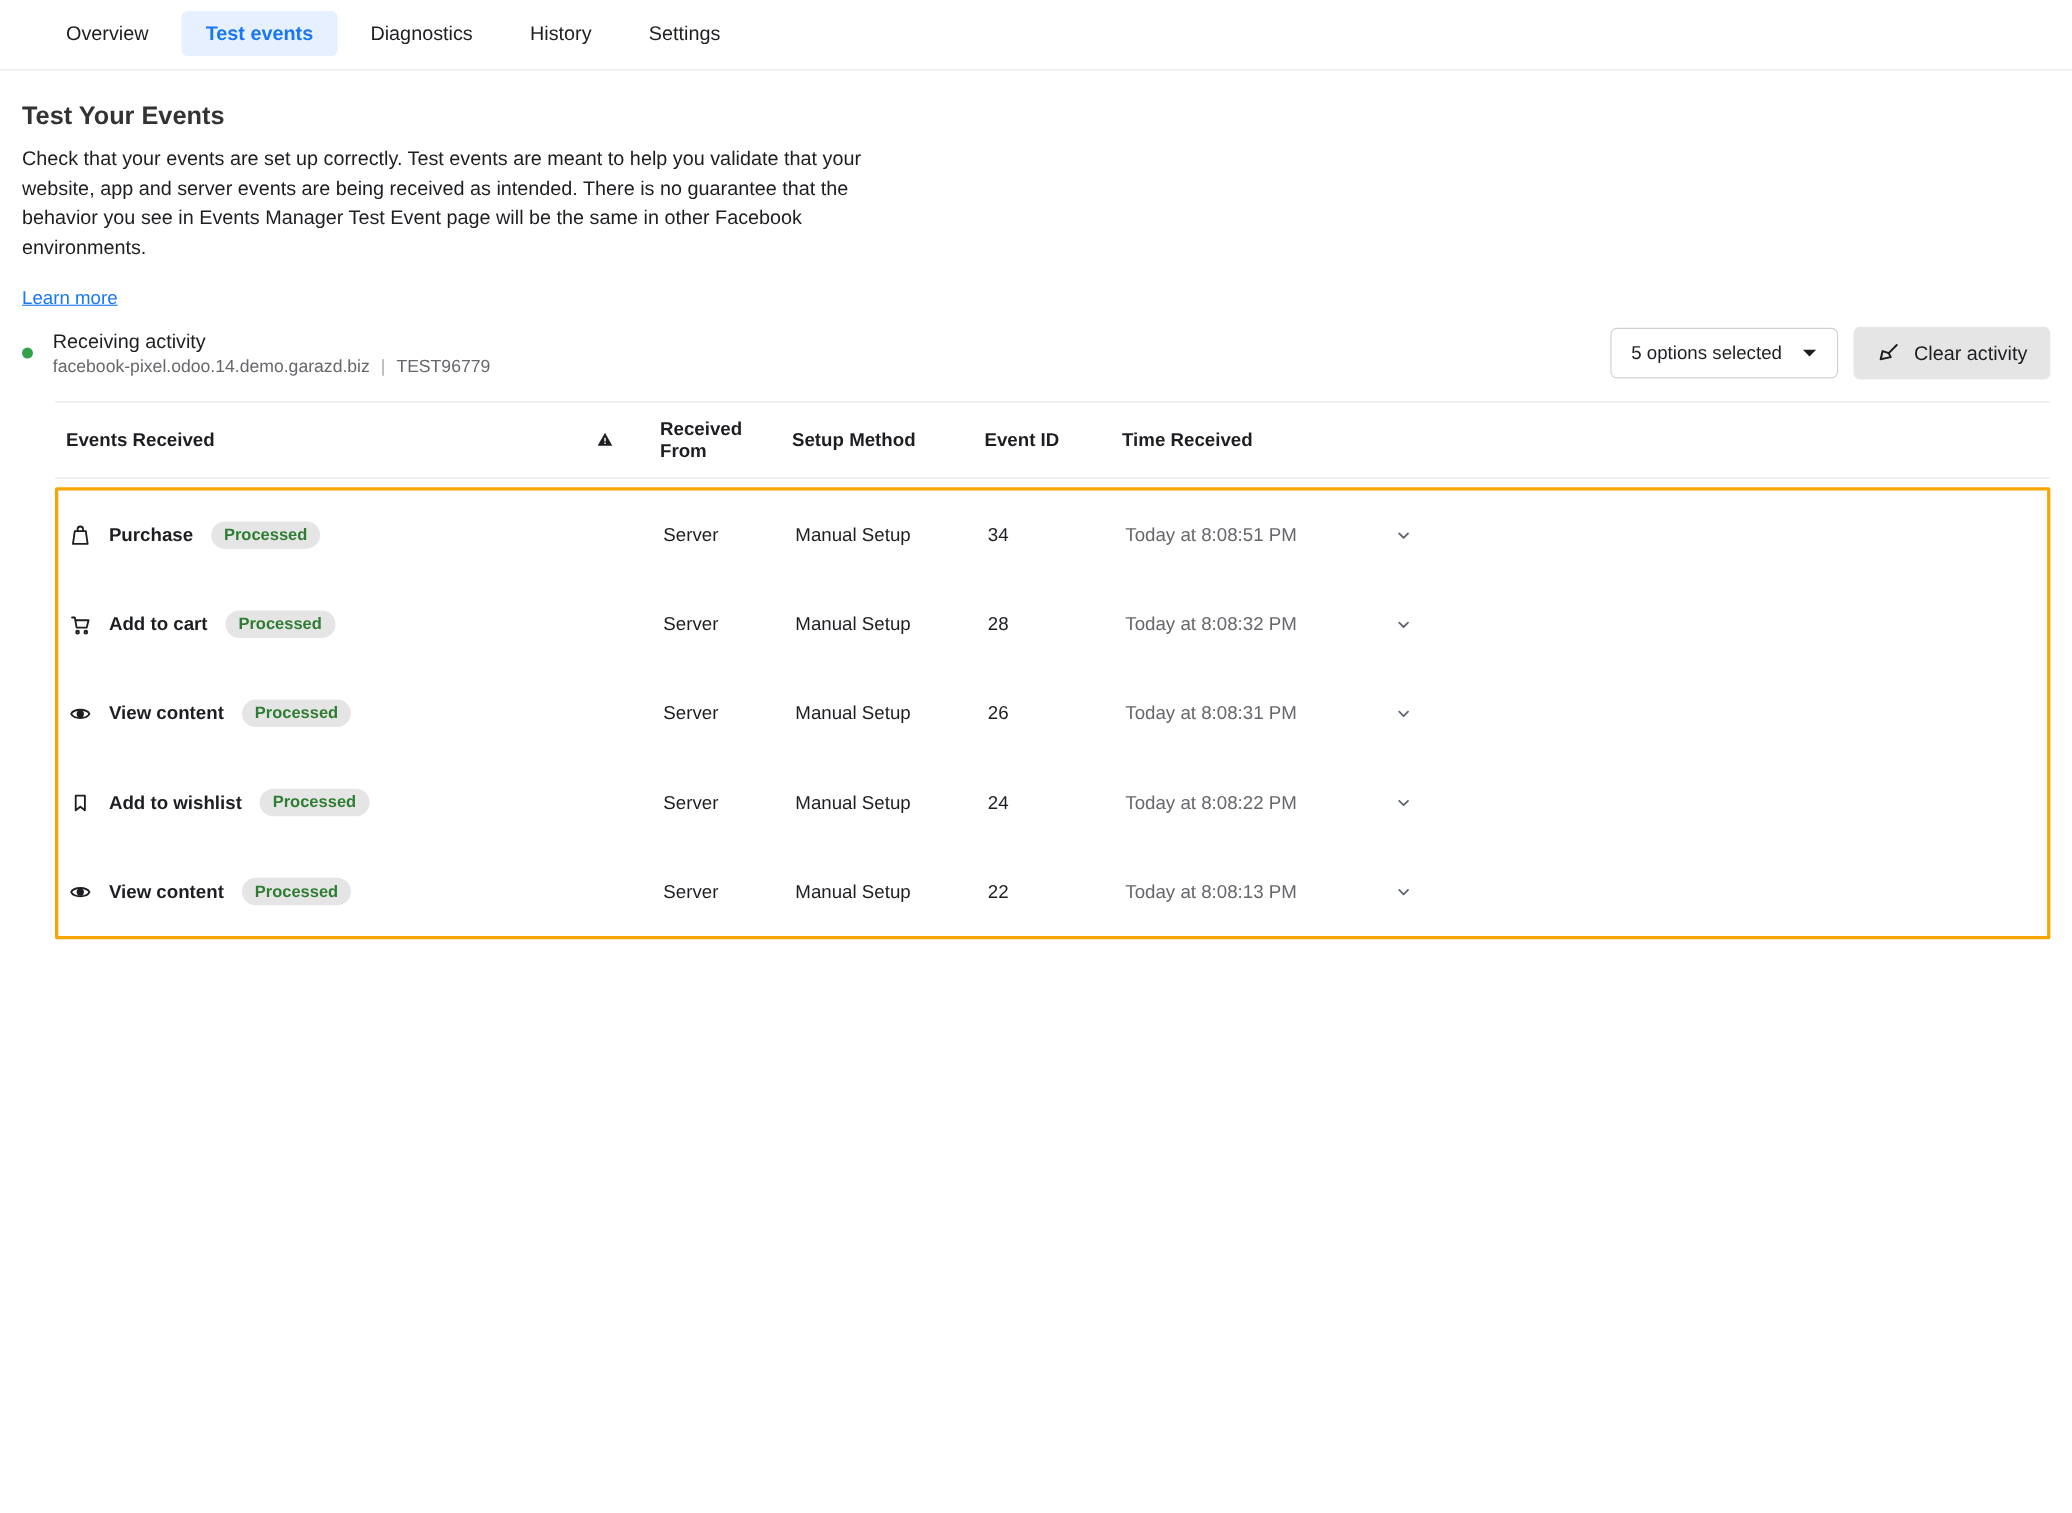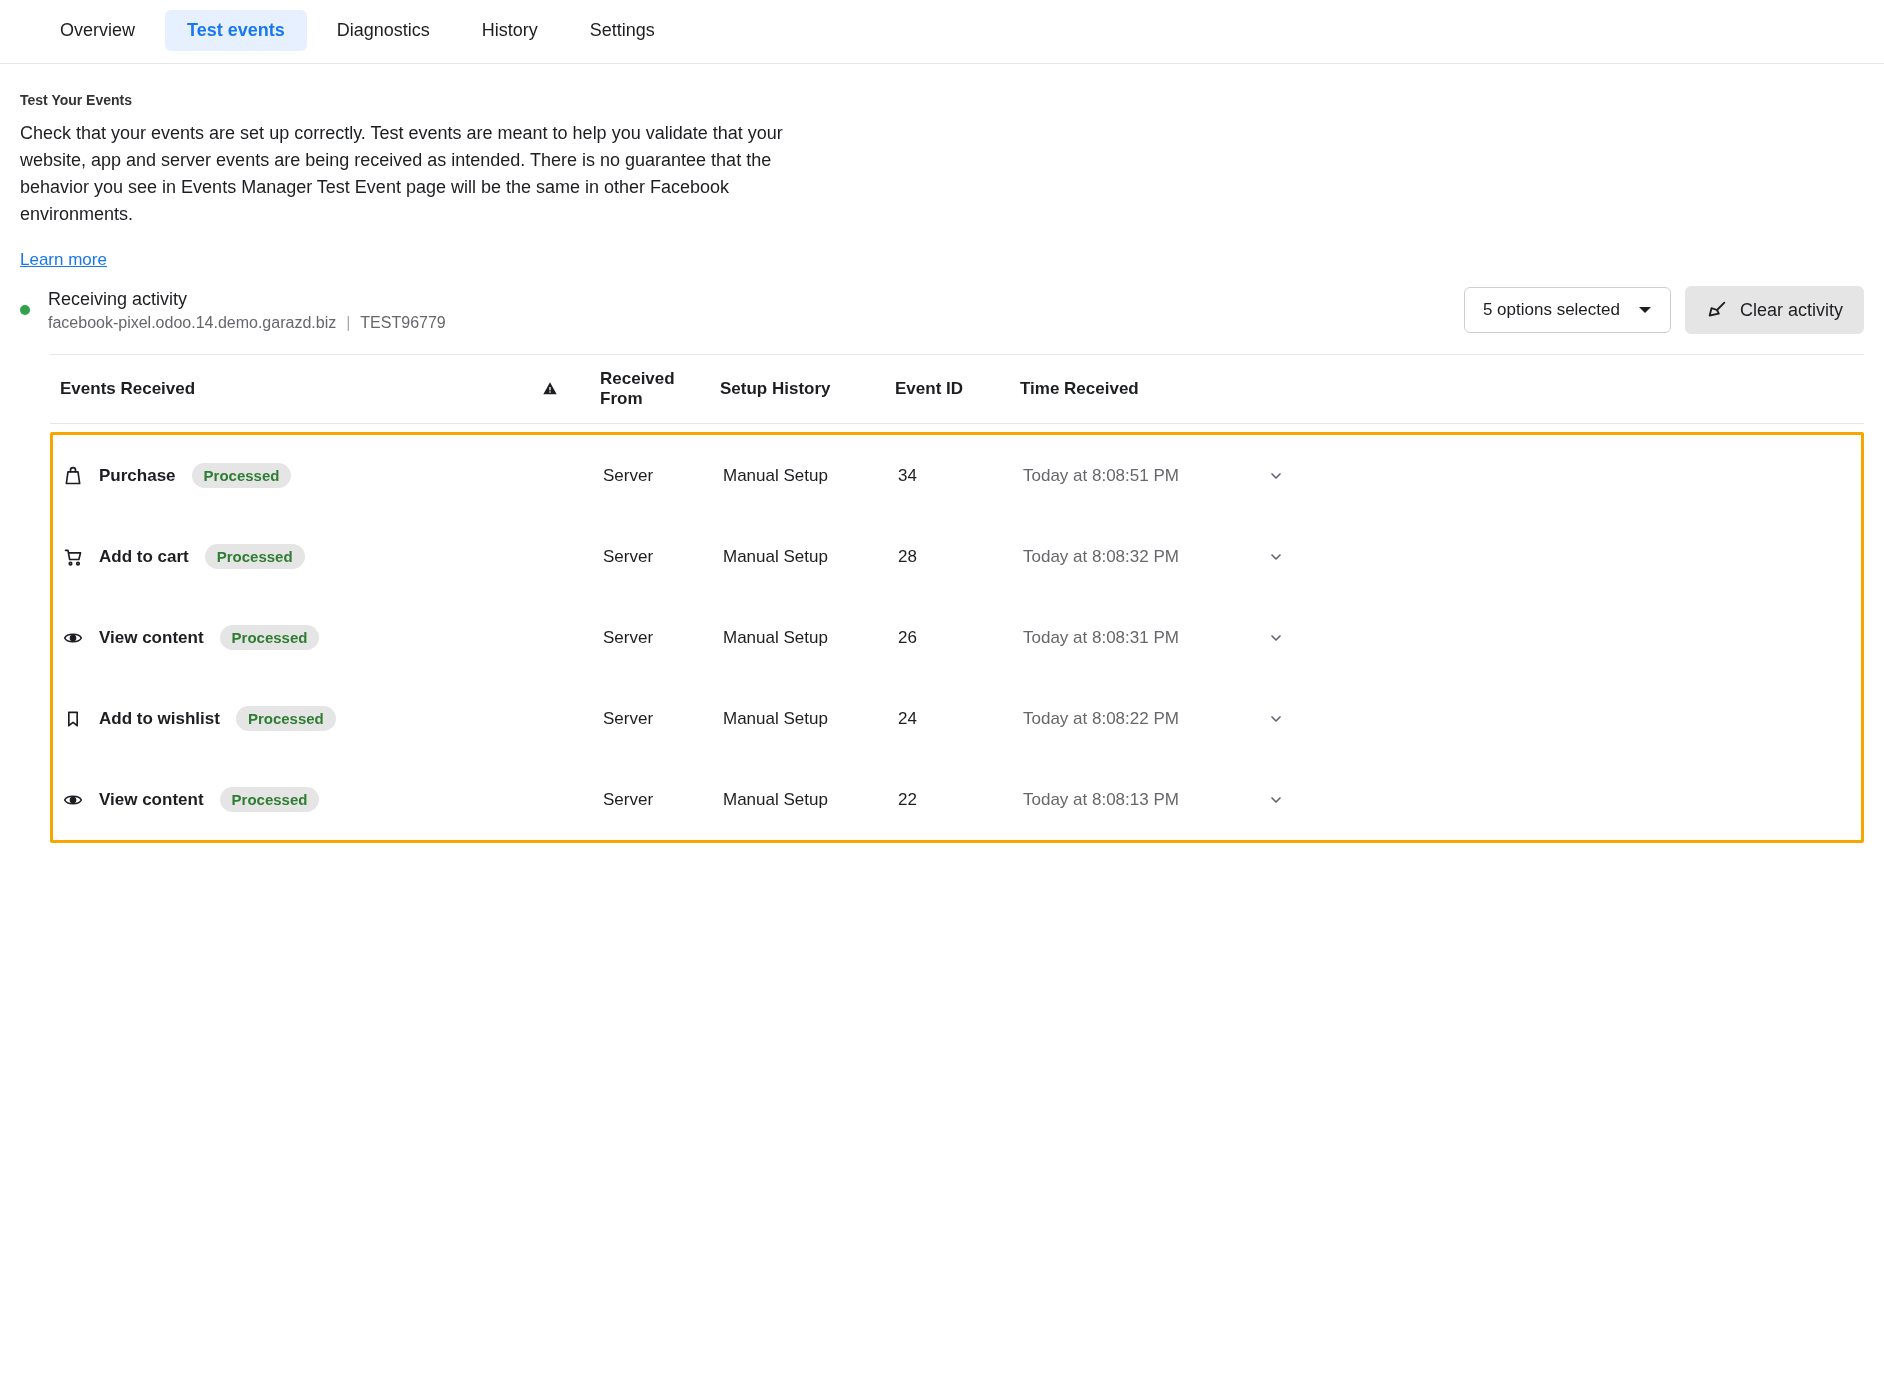--- a/index.html
+++ b/index.html
@@ -26,21 +26,21 @@
   .tab.active {
     background: #e7f0ff;
     color: #1877f2;
     font-weight: 600;
   }
   .content {
     padding: 28px 20px 0;
     max-width: 820px;
   }
   .title {
-    font-size: 14px;
+    font-size: 23px;
     font-weight: 700;
     color: #333;
     margin: 0 0 12px;
   }
   .desc {
     font-size: 18px;
     color: #1c1e21;
     line-height: 1.5;
     margin: 0 0 22px;
   }
@@ -198,21 +198,21 @@
   <div class="thead">
     <div>Events Received</div>
     <div class="icon-box">
       <svg width="16" height="16" viewBox="0 0 24 24">
           <path d="M12 2 L22 20 L2 20 Z" fill="#1c1e21"></path>
           <rect x="11" y="9" width="2" height="5" fill="#fff"></rect>
           <rect x="11" y="15.5" width="2" height="2" fill="#fff"></rect>
         </svg>
     </div>
     <div>Received From</div>
-    <div>Setup History</div>
+    <div>Setup Method</div>
     <div>Event ID</div>
     <div>Time Received</div>
     <div></div>
   </div>
   <div class="tbody" id="tbody">
       <div class="trow">
         <div class="event-cell">
           <span class="icon-box">
             <svg width="20" height="20" viewBox="0 0 24 24" fill="none" stroke="#1c1e21" stroke-width="2" stroke-linecap="round" stroke-linejoin="round">
               <path d="M6 7 L18 7 L20 21 L4 21 Z"></path>

